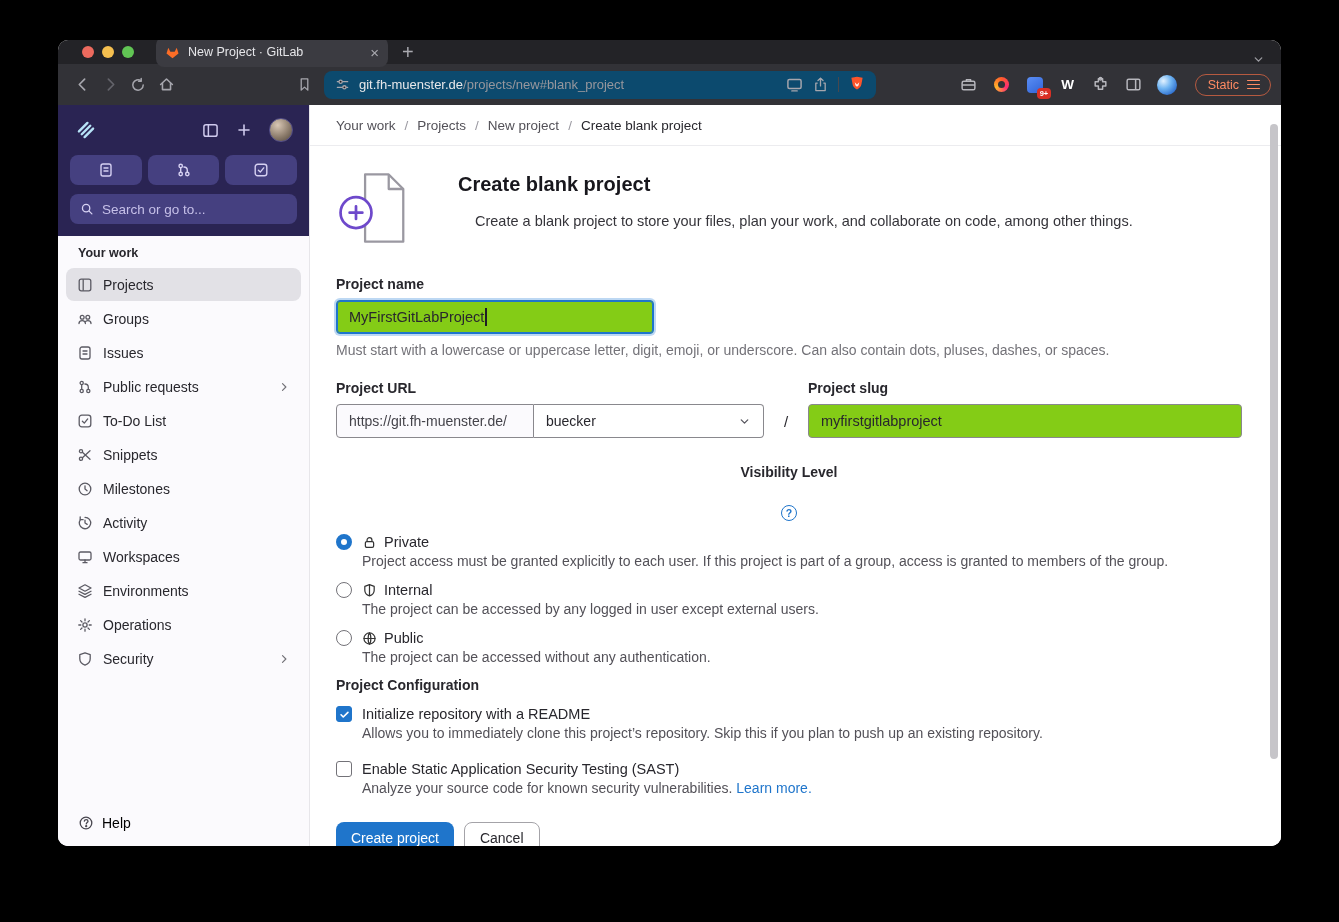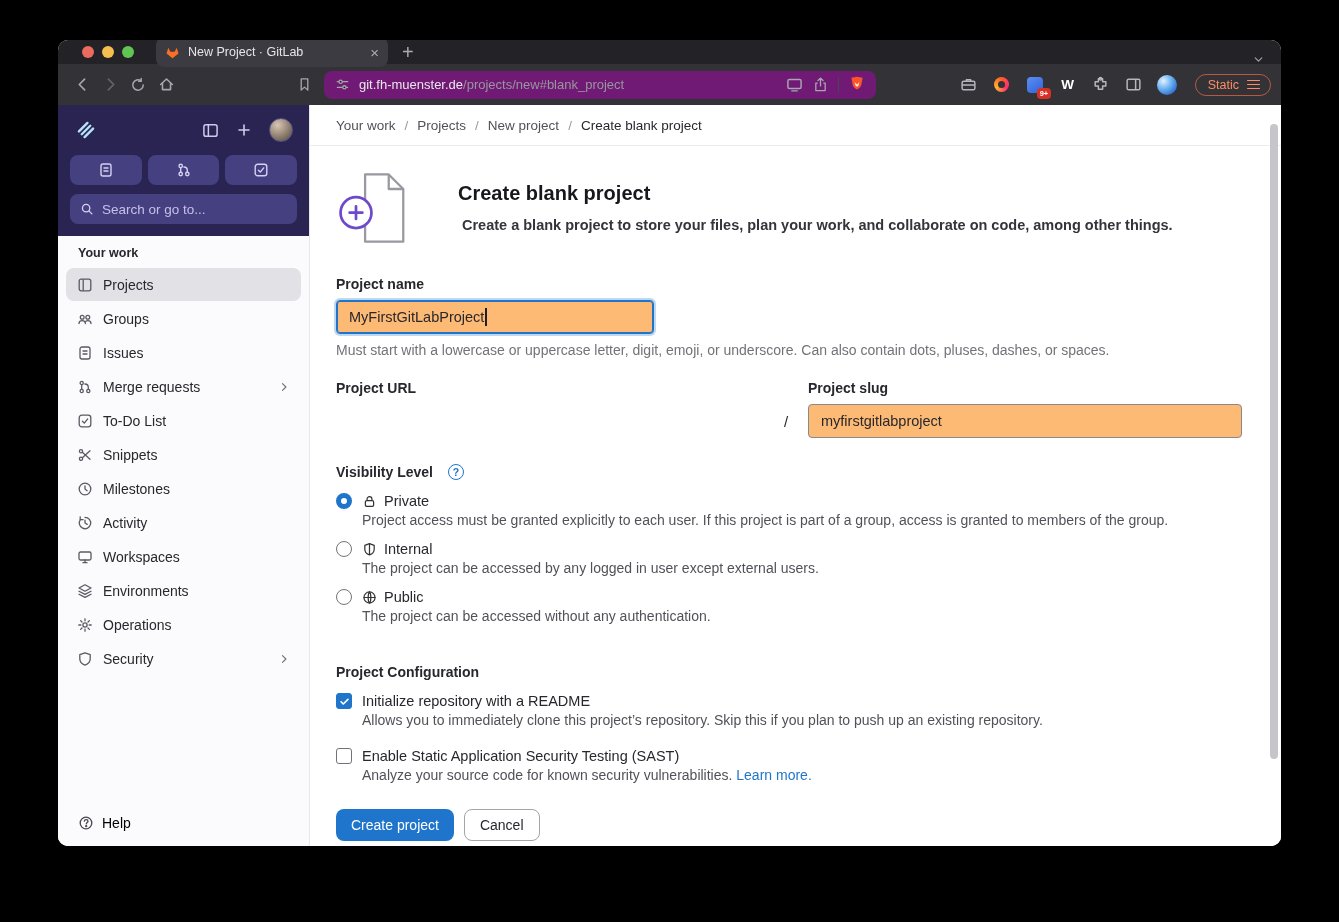--- a/index.html
+++ b/index.html
@@ -26,21 +26,21 @@
   .tab-title { flex:1; color:#e6e6e9; font-size:12.5px; white-space:nowrap; overflow:hidden; }
   .tab-close { color:#aaaab0; font-size:15px; line-height:1; }
   .newtab { color:#aaaab0; font-size:20px; margin-left:14px; font-weight:300; line-height:1; }
   .tab-chevron { position:absolute; right:16px; top:13px; color:#9b9ba1; }
 
   
   .toolbar { height:41px; background:#323237; display:flex; align-items:center; padding:0 10px; flex:0 0 auto; }
   .tbtn { width:28px; height:28px; display:flex; align-items:center; justify-content:center; color:#a6a6ad; flex:0 0 auto; border-radius:6px; }
   .tbtn.dim { color:#63636a; }
   .tb-spacer { width:110px; flex:0 0 auto; }
-  .urlbar { height:28px; width:552px; margin:0 6px; background:#701a75; border-radius:8px; display:flex; align-items:center; padding:0 11px; gap:9px; flex:0 0 auto; }
+  .urlbar { height:28px; width:552px; margin:0 6px; background:#0c4a6e; border-radius:8px; display:flex; align-items:center; padding:0 11px; gap:9px; flex:0 0 auto; }
   .url-text { flex:1; font-size:13px; white-space:nowrap; overflow:hidden; }
   .url-host { color:#e8e8ea; }
   .url-path { color:#97979d; }
   .url-actions { display:flex; align-items:center; gap:10px; color:#a6a6ad; }
   .vdivider { width:1px; height:15px; background:#48484e; }
   .ext-cluster { margin-left:auto; display:flex; align-items:center; gap:13px; }
   .ext { width:20px; height:20px; display:flex; align-items:center; justify-content:center; position:relative; color:#b6b6bc; }
   .ring { width:15px; height:15px; border-radius:50%; background:conic-gradient(#ff5c2b,#ff2b74,#ffb32b,#ff5c2b); position:relative; }
   .ring::after { content:""; position:absolute; inset:4px; border-radius:50%; background:#323237; }
   .blueext { width:16px; height:16px; border-radius:4px; background:linear-gradient(145deg,#5b8ef5,#2f63d6); }
@@ -74,50 +74,50 @@
   .sb-help .icn { color:#48464f; display:flex; }
 
   
   .main { flex:1; background:#fff; position:relative; min-width:0; }
   .breadcrumb { height:41px; display:flex; align-items:center; padding:0 26px; font-size:13.5px; color:#535158; gap:9px; border-bottom:1px solid #ececef; }
   .bc-sep { color:#9a99a1; }
   .bc-current { color:#28272d; }
   .page { padding:0 39px 0 26px; }
   .hero { display:flex; align-items:center; gap:42px; margin:20px 0 24px; }
   .hero-text h1 { font-size:20px; font-weight:700; color:#18171d; margin:0 0 12px; }
-  .hero-text p { font-size:14.5px; color:#35343a; margin:4px;font-weight:bold; }
+  .hero-text p { font-size:14.5px; color:#35343a; margin:17px; }
 
   .field-label { font-weight:700; font-size:14px; color:#28272d; margin-bottom:8px; }
-  .text-input { height:34px; border:1px solid #89888d; border-radius:4px; background:#fdba74; display:flex; align-items:center; padding:0 12px; font-size:14.5px; color:#28272d; }
+  .text-input { height:34px; border:1px solid #89888d; border-radius:4px; background:#84cc16; display:flex; align-items:center; padding:0 12px; font-size:14.5px; color:#28272d; }
   .text-input.focused { border-color:#1f75cb; box-shadow:inset 0 0 0 1px #1f75cb, 0 0 0 2px rgba(66,143,220,.35); }
   .name-input { width:318px; }
   .caret { width:1.5px; height:18px; background:#1f1e24; margin-left:1px; }
   .help-text { font-size:14px; color:#737278; margin-top:8px; }
 
   .url-row { display:flex; margin-top:22px; }
   .col-url { width:428px; flex:0 0 auto; }
   .joined { display:flex; height:34px; }
   .prefix { width:198px; display:flex; align-items:center; padding:0 12px; background:#fbfafd; border:1px solid #89888d; border-radius:4px 0 0 4px; color:#44434a; font-size:14px; white-space:nowrap; }
   .dd { flex:1; border:1px solid #89888d; border-left:none; border-radius:0 4px 4px 0; display:flex; align-items:center; padding:0 12px; font-size:14px; color:#28272d; background:#fff; }
   .dd .chevdown { margin-left:auto; color:#57565e; display:flex; }
   .sep { width:44px; flex:0 0 auto; align-self:flex-end; height:34px; display:flex; align-items:center; justify-content:center; font-size:15px; color:#28272d; }
   .col-slug { flex:1; min-width:0; }
   .slug-input { width:100%; }
 
   .vis-section { margin-top:26px; }
-  .vis-label { display:flex; align-items:center; gap:15px; font-weight:700; font-size:14px; color:#28272d; }
+  .vis-label { display:flex; align-items:center; gap:25px; font-weight:700; font-size:14px; color:#28272d;flex-direction:column; }
   .qicon { width:16px; height:16px; border-radius:50%; border:1.5px solid #1f75cb; color:#1f75cb; font-size:10.5px; font-weight:700; display:flex; align-items:center; justify-content:center; }
   .radio-row { display:flex; align-items:center; gap:10px; margin-top:13px; }
   .radio { width:16px; height:16px; border-radius:50%; border:1px solid #737278; background:#fff; flex:0 0 auto; }
   .radio.selected { border:5px solid #1f75cb; }
   .opt-label { display:flex; align-items:center; gap:7px; font-size:14.5px; color:#28272d; }
   .opt-label .oicn { color:#333; display:flex; }
   .opt-desc { margin:3px 0 6px 26px; font-size:14px; color:#535158; }
 
-  .config-section { margin-top:40px; }
+  .config-section { margin-top:12px; }
   .cb-row { display:flex; align-items:center; gap:10px; margin-top:13px; }
   .checkbox { width:16px; height:16px; border-radius:3px; border:1px solid #737278; background:#fff; flex:0 0 auto; display:flex; align-items:center; justify-content:center; }
   .checkbox.checked { background:#1f75cb; border-color:#1f75cb; }
   .cb-desc { margin:3px 0 20px 26px; font-size:14px; color:#535158; }
   .link { color:#1f75cb; }
 
   .actions { display:flex; gap:10px; margin-top:26px; }
   .btn { height:32px; padding:0 15px; border-radius:8px; font-size:14px; display:flex; align-items:center; }
   .btn-primary { background:#1f75cb; color:#fff; }
   .btn-default { background:#fff; border:1px solid #a4a3a8; color:#28272d; }
@@ -347,21 +347,21 @@
         </div>
         <div class="sb-item">
           <span class="icn">
               <svg width="16" height="16" viewBox="0 0 16 16" fill="none" stroke="currentColor" stroke-width="1.3" stroke-linecap="round">
                 <circle cx="4.7" cy="4" r="1.6"></circle>
                 <circle cx="4.7" cy="12" r="1.6"></circle>
                 <circle cx="11.3" cy="12" r="1.6"></circle>
                 <path d="M4.7 5.6v4.8M11.3 10.4V8.4A3.4 3.4 0 0 0 7.9 5"></path>
               </svg>
             </span>
-          <span>Merge requests</span>
+          <span>Public requests</span>
           <span class="chev">
               <svg width="12" height="12" viewBox="0 0 16 16" fill="none" stroke="currentColor" stroke-width="1.6" stroke-linecap="round" stroke-linejoin="round">
                 <path d="M6 3.5L10.5 8 6 12.5"></path>
               </svg>
             </span>
         </div>
         <div class="sb-item">
           <span class="icn">
               <svg width="16" height="16" viewBox="0 0 16 16" fill="none" stroke="currentColor" stroke-width="1.3" stroke-linecap="round" stroke-linejoin="round">
                 <rect x="2.2" y="2.2" width="11.6" height="11.6" rx="2.6"></rect>
@@ -486,20 +486,31 @@
           <div class="text-input name-input focused">
             <span>MyFirstGitLabProject</span>
             <span class="caret"></span>
           </div>
           <div class="help-text">Must start with a lowercase or uppercase letter, digit, emoji, or underscore. Can also contain dots, pluses, dashes, or spaces.</div>
         </div>
 
         <div class="url-row">
           <div class="col-url">
             <div class="field-label">Project URL</div>
+            <div class="joined">
+              <span class="prefix">https://git.fh-muenster.de/</span>
+              <span class="dd">
+                <span>buecker</span>
+                <span class="chevdown">
+                    <svg width="13" height="13" viewBox="0 0 16 16" fill="none" stroke="currentColor" stroke-width="1.6" stroke-linecap="round" stroke-linejoin="round">
+                      <path d="M4 6l4 4 4-4"></path>
+                    </svg>
+                  </span>
+              </span>
+            </div>
           </div>
           <span class="sep">/</span>
           <div class="col-slug">
             <div class="field-label">Project slug</div>
             <div class="text-input slug-input">
               <span>myfirstgitlabproject</span>
             </div>
           </div>
         </div>
 

